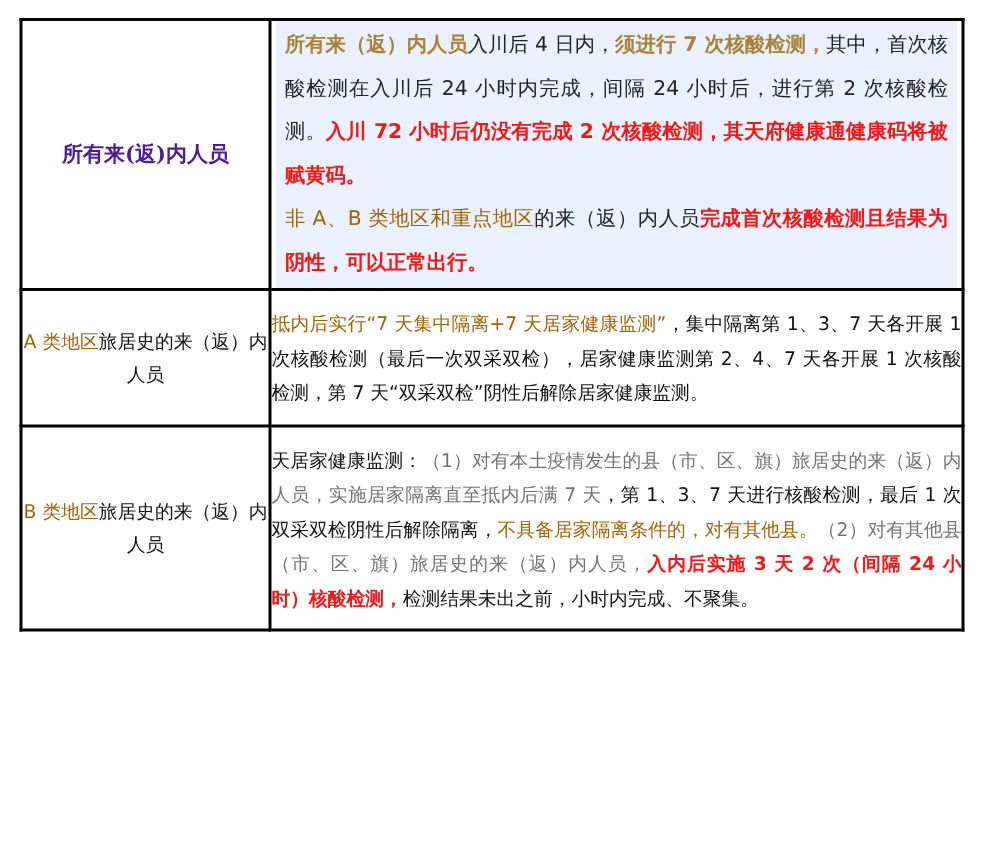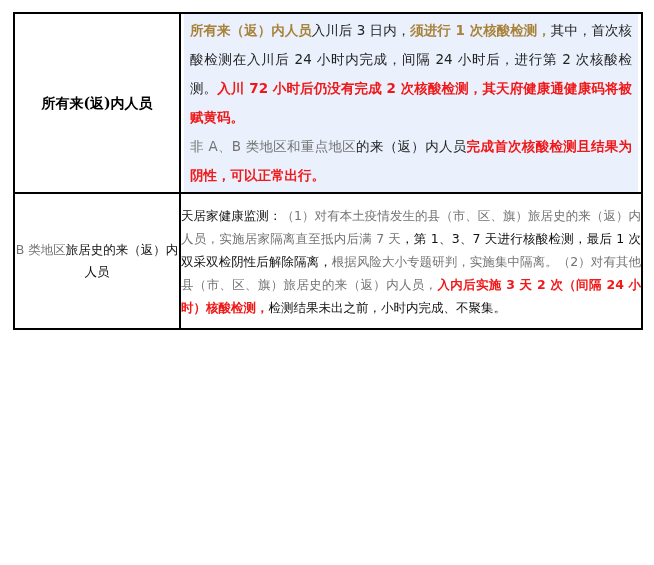--- a/index.html
+++ b/index.html
@@ -6,25 +6,25 @@
   body { width: 654px; height: 565px; position: relative; overflow: hidden;
          font-family: "DejaVu Sans", sans-serif; color: #111; }
   table.policy { position: absolute; left: 13px; top: 12px; width: 628px;
          border-collapse: collapse; table-layout: fixed; }
   table.policy td, table.policy th { border: 2px solid #000; padding: 0; vertical-align: middle; }
   col.c1 { width: 166px; }
   col.c2 { width: 462px; }
   th { font-family: "DejaVu Serif", serif; font-weight: normal; font-size: 17px; height: 38px;
        text-align: center; letter-spacing: 2px; }
   .cat { text-align: center; font-size: 12.5px; line-height: 22px; padding: 0 8px; }
-  .cat.r1 { font-size: 14px; font-weight: bold; color: #000000; font-family: "DejaVu Serif", serif; }
+  .cat.r1 { font-size: 14px; font-weight: bold; color: #4c1d95; font-family: "DejaVu Serif", serif; }
   .meas { padding: 2px 8px; font-size: 12.5px; line-height: 23px; text-align: justify; }
   .meas.hl { background: #eaf1fc; font-size: 13.5px; line-height: 29px; padding: 2px 6px 2px 6px; }
   .gold { color: #a8823a; font-weight: bold; }
-  .red { color: #737373; }
+  .red { color: #a16207; }
   .redb { color: #f01818; font-weight: bold; }
   .blue { color: #737373; }
   .dark { color: #222; }
   tr.row1 td { height: 172px; }
   tr.row2 td { height: 89px; }
   tr.row3 td { height: 134px; }
   tr.row4 td { height: 89px; }
 </style>
 </head>
 <body>
@@ -35,30 +35,38 @@
       <col class="c2">
     </colgroup>
   <tbody>
 
   <tr class="row1">
     <td class="cat r1">
       <span>所有来(返)内人员</span>
     </td>
     <td class="meas-wrap" style="padding:0 3px 0 3px;">
       <div class="meas hl">
-        <span class="gold">所有来（返）内人员</span><span class="dark">入川后 3 日内，</span><span class="gold">须进行 1 次核酸检测，</span><span class="dark">其中，首次核酸检测在入川后 24 小时内完成，间隔 24 小时后，进行第 2 次核酸检测。</span><span class="redb">入川 72 小时后仍没有完成 2 次核酸检测，其天府健康通健康码将被赋黄码。</span><br>
+        <span class="gold">所有来（返）内人员</span><span class="dark">入川后 4 日内，</span><span class="gold">须进行 7 次核酸检测，</span><span class="dark">其中，首次核酸检测在入川后 24 小时内完成，间隔 24 小时后，进行第 2 次核酸检测。</span><span class="redb">入川 72 小时后仍没有完成 2 次核酸检测，其天府健康通健康码将被赋黄码。</span><br>
         <span class="red">非 A、B 类地区和重点地区</span><span class="dark">的来（返）内人员</span><span class="redb">完成首次核酸检测且结果为阴性，可以正常出行。</span>
       </div>
     </td>
   </tr>
 
+  <tr class="row2">
+    <td class="cat">
+      <span class="red">A 类地区</span><span>旅居史的来（返）内人员</span>
+    </td>
+    <td class="meas">
+      <span class="red">抵内后实行“7 天集中隔离+7 天居家健康监测”</span><span>，集中隔离第 1、3、7 天各开展 1 次核酸检测（最后一次双采双检），居家健康监测第 2、4、7 天各开展 1 次核酸检测，第 7 天“双采双检”阴性后解除居家健康监测。</span>
+    </td>
+  </tr>
 
   <tr class="row3">
     <td class="cat">
       <span class="red">B 类地区</span><span>旅居史的来（返）内人员</span>
     </td>
     <td class="meas">
-      <span>天居家健康监测：</span><span class="blue">（1）对有本土疫情发生的县（市、区、旗）旅居史的来（返）内人员，实施居家隔离直至抵内后满 7 天</span><span>，第 1、3、7 天进行核酸检测，最后 1 次双采双检阴性后解除隔离，</span><span class="red">根据风险大小专题研判，实施集中隔离。</span><span class="blue">（2）对有其他县（市、区、旗）旅居史的来（返）内人员，</span><span class="redb">入内后实施 3 天 2 次（间隔 24 小时）核酸检测，</span><span>检测结果未出之前，小时内完成、不聚集。</span>
+      <span>天居家健康监测：</span><span class="blue">（1）对有本土疫情发生的县（市、区、旗）旅居史的来（返）内人员，实施居家隔离直至抵内后满 7 天</span><span>，第 1、3、7 天进行核酸检测，最后 1 次双采双检阴性后解除隔离，</span><span class="red">不具备居家隔离条件的，对有其他县。</span><span class="blue">（2）对有其他县（市、区、旗）旅居史的来（返）内人员，</span><span class="redb">入内后实施 3 天 2 次（间隔 24 小时）核酸检测，</span><span>检测结果未出之前，小时内完成、不聚集。</span>
     </td>
   </tr>
 
 </tbody>
   </table>
 
 </body></html>

